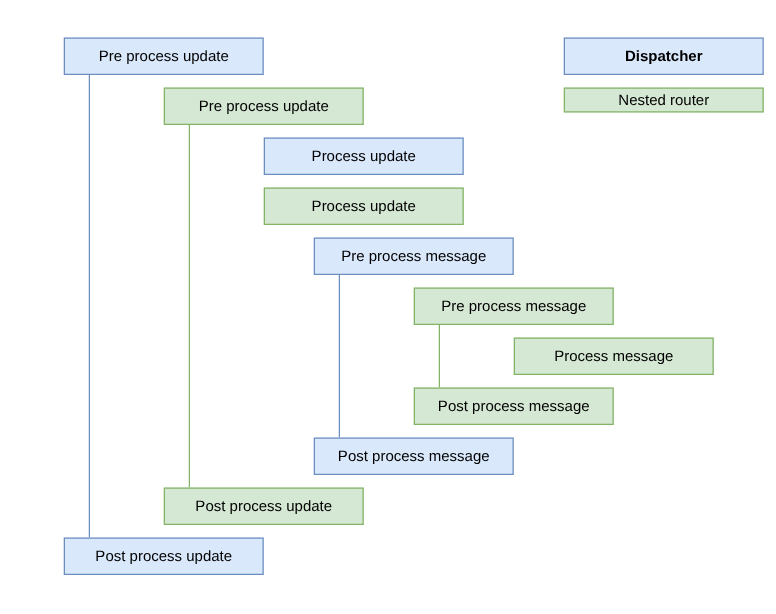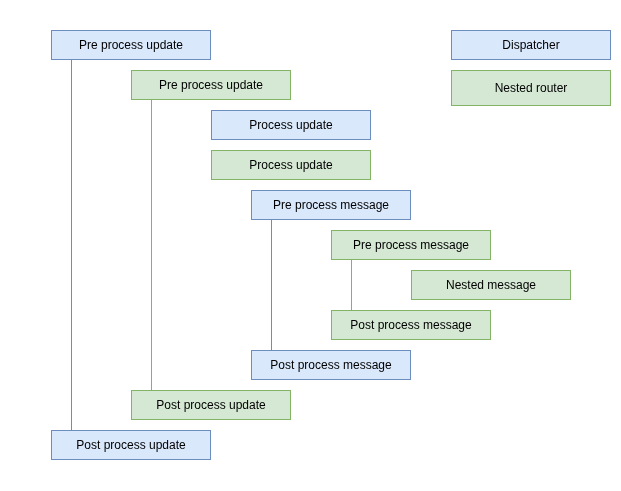--- a/index.html
+++ b/index.html
@@ -35,25 +35,25 @@
 </style>
 </head>
 <body>
 
 <div id="canvas" style="width: 621px; height: 491px; background: rgb(255, 255, 255);">
     <div class="connector" style="left: 71px; top: 60px; height: 370px; background: rgb(108, 142, 191);"></div>
     <div class="connector" style="left: 151px; top: 100px; height: 290px; background: rgb(130, 179, 102);"></div>
     <div class="connector" style="left: 271px; top: 220px; height: 130px; background: rgb(108, 142, 191);"></div>
     <div class="connector" style="left: 351px; top: 260px; height: 50px; background: rgb(130, 179, 102);"></div>
     <div class="node" style="left: 31px; top: 30px; width: 160px; height: 30px; background: rgb(218, 232, 252); border-color: rgb(108, 142, 191);">Pre process update</div>
-    <div class="node" style="left: 431px; top: 30px; width: 160px; height: 30px; background: rgb(218, 232, 252); border-color: rgb(108, 142, 191);">Dispatcher</div>
+    <div class="node" style="left: 431px; top: 30px; width: 160px; height: 30px; background: rgb(218, 232, 252); border-color: rgb(108, 142, 191); font-weight: bold;">Dispatcher</div>
     <div class="node" style="left: 111px; top: 70px; width: 160px; height: 30px; background: rgb(213, 232, 212); border-color: rgb(130, 179, 102);">Pre process update</div>
-    <div class="node" style="left: 431px; top: 70px; width: 160px; height: 36px; background: rgb(213, 232, 212); border-color: rgb(130, 179, 102);">Nested router</div>
+    <div class="node" style="left: 431px; top: 70px; width: 160px; height: 20px; background: rgb(213, 232, 212); border-color: rgb(130, 179, 102);">Nested router</div>
     <div class="node" style="left: 191px; top: 110px; width: 160px; height: 30px; background: rgb(218, 232, 252); border-color: rgb(108, 142, 191);">Process update</div>
     <div class="node" style="left: 191px; top: 150px; width: 160px; height: 30px; background: rgb(213, 232, 212); border-color: rgb(130, 179, 102);">Process update</div>
     <div class="node" style="left: 231px; top: 190px; width: 160px; height: 30px; background: rgb(218, 232, 252); border-color: rgb(108, 142, 191);">Pre process message</div>
     <div class="node" style="left: 311px; top: 230px; width: 160px; height: 30px; background: rgb(213, 232, 212); border-color: rgb(130, 179, 102);">Pre process message</div>
-    <div class="node" style="left: 391px; top: 270px; width: 160px; height: 30px; background: rgb(213, 232, 212); border-color: rgb(130, 179, 102);">Nested message</div>
+    <div class="node" style="left: 391px; top: 270px; width: 160px; height: 30px; background: rgb(213, 232, 212); border-color: rgb(130, 179, 102);">Process message</div>
     <div class="node" style="left: 311px; top: 310px; width: 160px; height: 30px; background: rgb(213, 232, 212); border-color: rgb(130, 179, 102);">Post process message</div>
     <div class="node" style="left: 231px; top: 350px; width: 160px; height: 30px; background: rgb(218, 232, 252); border-color: rgb(108, 142, 191);">Post process message</div>
     <div class="node" style="left: 111px; top: 390px; width: 160px; height: 30px; background: rgb(213, 232, 212); border-color: rgb(130, 179, 102);">Post process update</div>
     <div class="node" style="left: 31px; top: 430px; width: 160px; height: 30px; background: rgb(218, 232, 252); border-color: rgb(108, 142, 191);">Post process update</div>
   </div>
 
 </body></html>

